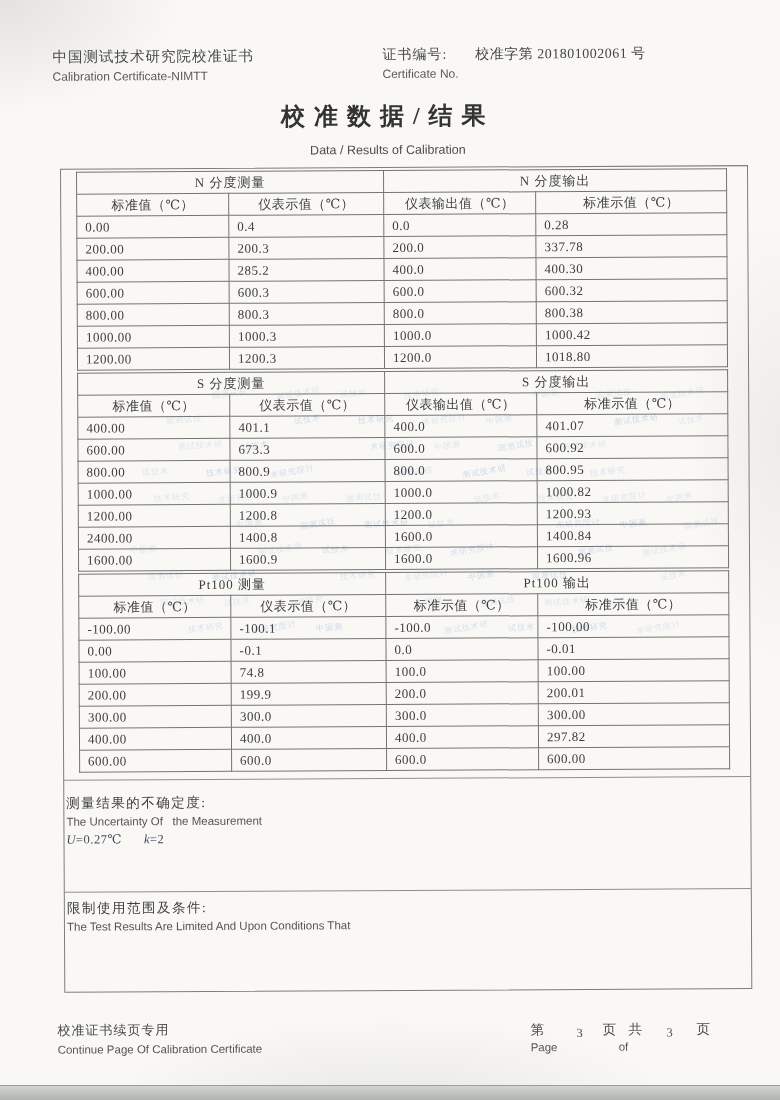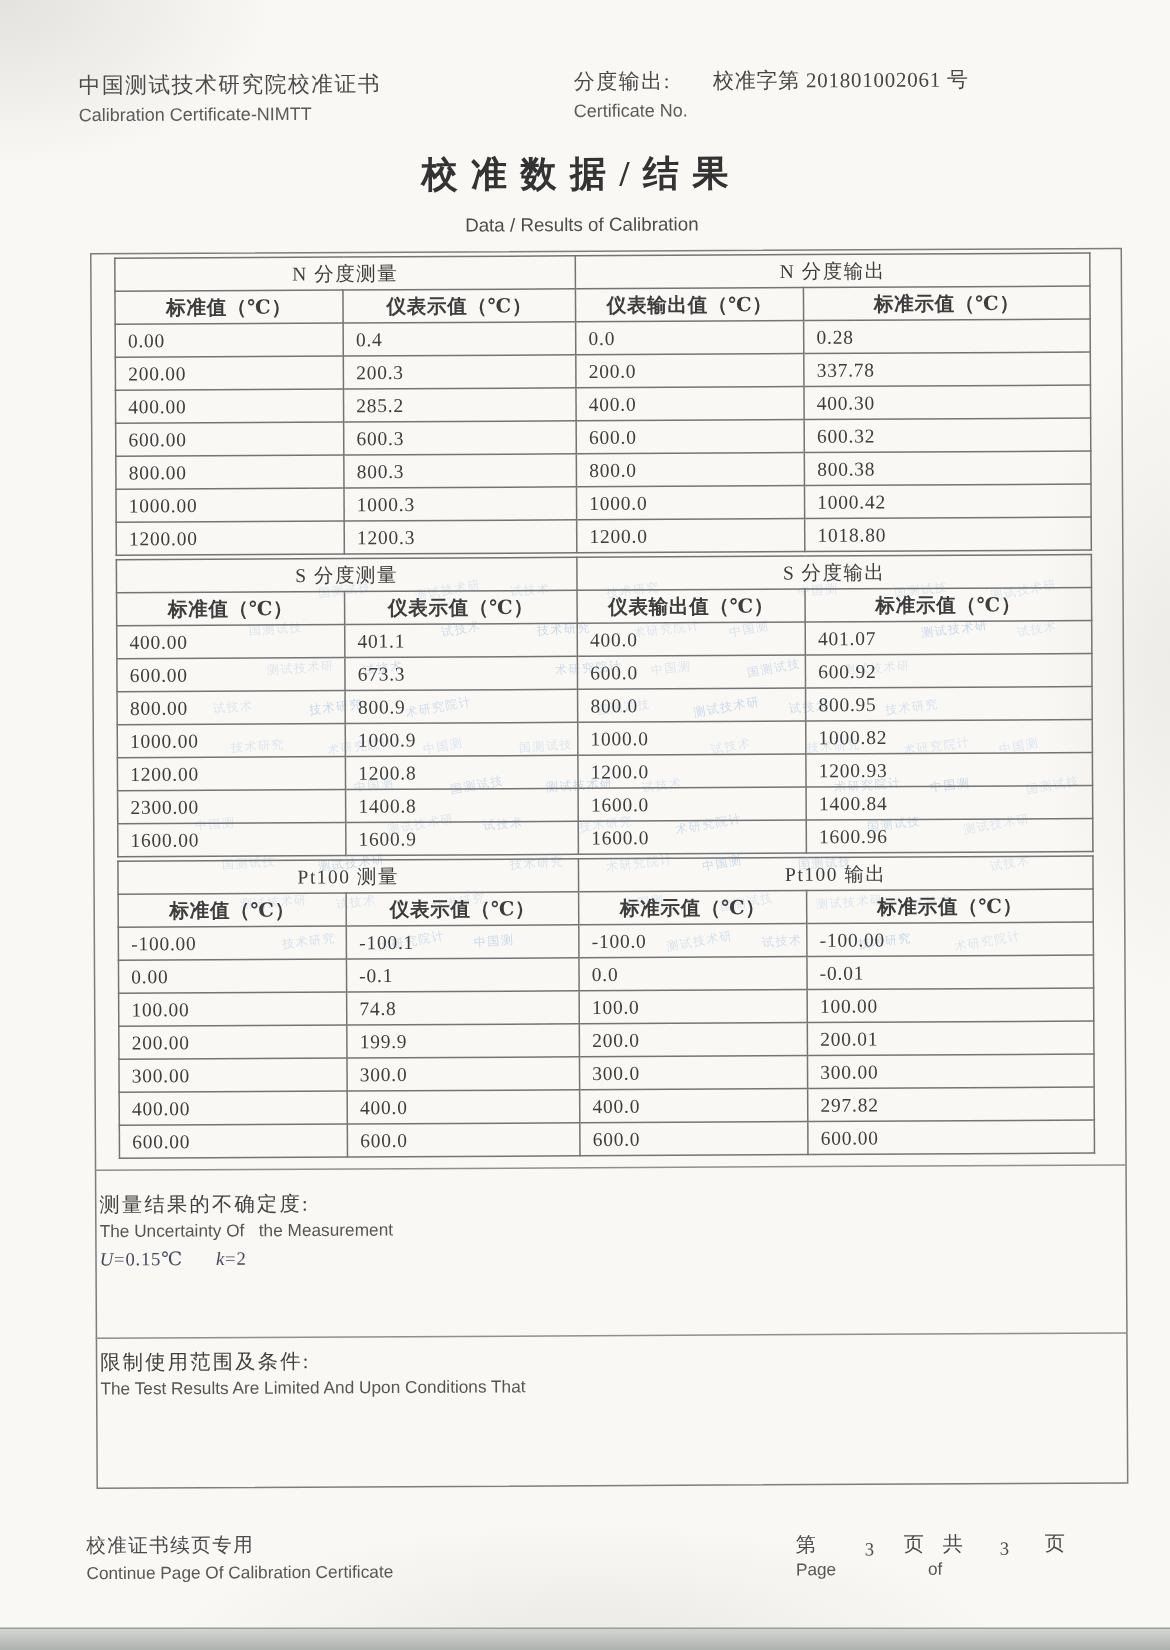--- a/index.html
+++ b/index.html
@@ -36,21 +36,21 @@
 
   
   .outer-frame{position:absolute;left:62px;top:167px;width:686px;height:822px;border:1px solid #7d7d7d;}
   .sep-line{position:absolute;left:62px;width:687px;border-top:1px solid #8f8f8f;}
 
   
   #tables-area{position:absolute;left:78px;top:170px;width:652px;}
   table.cal-table{border-collapse:collapse;table-layout:fixed;width:650px;margin-bottom:2px;}
   table.cal-table td{border:1px solid #747474;font-size:13px;line-height:16px;padding:2px 8px;height:17px;color:#3d3d3d;white-space:nowrap;overflow:hidden;}
   td.group-cell{text-align:center;letter-spacing:1px;}
-  td.head-cell{text-align:center;letter-spacing:.5px;font-weight:bold;}
+  td.head-cell{text-align:center;letter-spacing:.5px;}
   td.data-cell{text-align:left;letter-spacing:.5px;}
 
   
   .section{position:absolute;left:65px;}
   .section .cn{font-size:13.5px;letter-spacing:1.5px;color:#404040;}
   .section .en{font-family:"Liberation Sans","DejaVu Sans",sans-serif;font-size:11.5px;color:#555;margin-top:3px;}
   .u-line{font-size:12.5px;color:#47495c;margin-top:4px;letter-spacing:.5px;}
   .u-line .it{font-style:italic;font-family:"Liberation Serif",serif;}
   .u-line .gap{display:inline-block;width:22px;}
 
@@ -145,21 +145,21 @@
 
   <div class="sheet">
 
     <div class="hdr-left">
       <div class="cn">中国测试技术研究院校准证书</div>
       <div class="en">Calibration Certificate-NIMTT</div>
     </div>
 
     <div class="hdr-right">
       <div class="row1">
-        <span class="lbl">分度输出:</span>
+        <span class="lbl">证书编号:</span>
         <span class="val">校准字第 201801002061 号</span>
       </div>
       <div class="en">Certificate No.</div>
     </div>
 
     <div class="doc-title">校准数据/结果</div>
     <div class="doc-subtitle">Data / Results of Calibration</div>
 
     <div class="outer-frame"></div>
     <div class="sep-line" style="top:778px;"></div>
@@ -270,21 +270,21 @@
               <td class="data-cell">1000.0</td>
               <td class="data-cell">1000.82</td>
             </tr>
             <tr>
               <td class="data-cell">1200.00</td>
               <td class="data-cell">1200.8</td>
               <td class="data-cell">1200.0</td>
               <td class="data-cell">1200.93</td>
             </tr>
             <tr>
-              <td class="data-cell">2300.00</td>
+              <td class="data-cell">2400.00</td>
               <td class="data-cell">1400.8</td>
               <td class="data-cell">1600.0</td>
               <td class="data-cell">1400.84</td>
             </tr>
             <tr>
               <td class="data-cell">1600.00</td>
               <td class="data-cell">1600.9</td>
               <td class="data-cell">1600.0</td>
               <td class="data-cell">1600.96</td>
             </tr>
@@ -351,21 +351,21 @@
               <td class="data-cell">600.00</td>
             </tr>
           </tbody>
         </table>
       </div>
 
     <div class="section" style="top:793px;">
       <div class="cn">测量结果的不确定度:</div>
       <div class="en">The Uncertainty Of&nbsp;&nbsp;&nbsp;the Measurement</div>
       <div class="u-line">
-        <span class="it">U</span><span>=0.15℃</span><span class="gap"></span><span class="it">k</span><span>=2</span>
+        <span class="it">U</span><span>=0.27℃</span><span class="gap"></span><span class="it">k</span><span>=2</span>
       </div>
     </div>
 
     <div class="section" style="top:898px;">
       <div class="cn">限制使用范围及条件:</div>
       <div class="en">The Test Results Are Limited And Upon Conditions That</div>
     </div>
 
     <div class="ftr-left">
       <div class="cn">校准证书续页专用</div>

